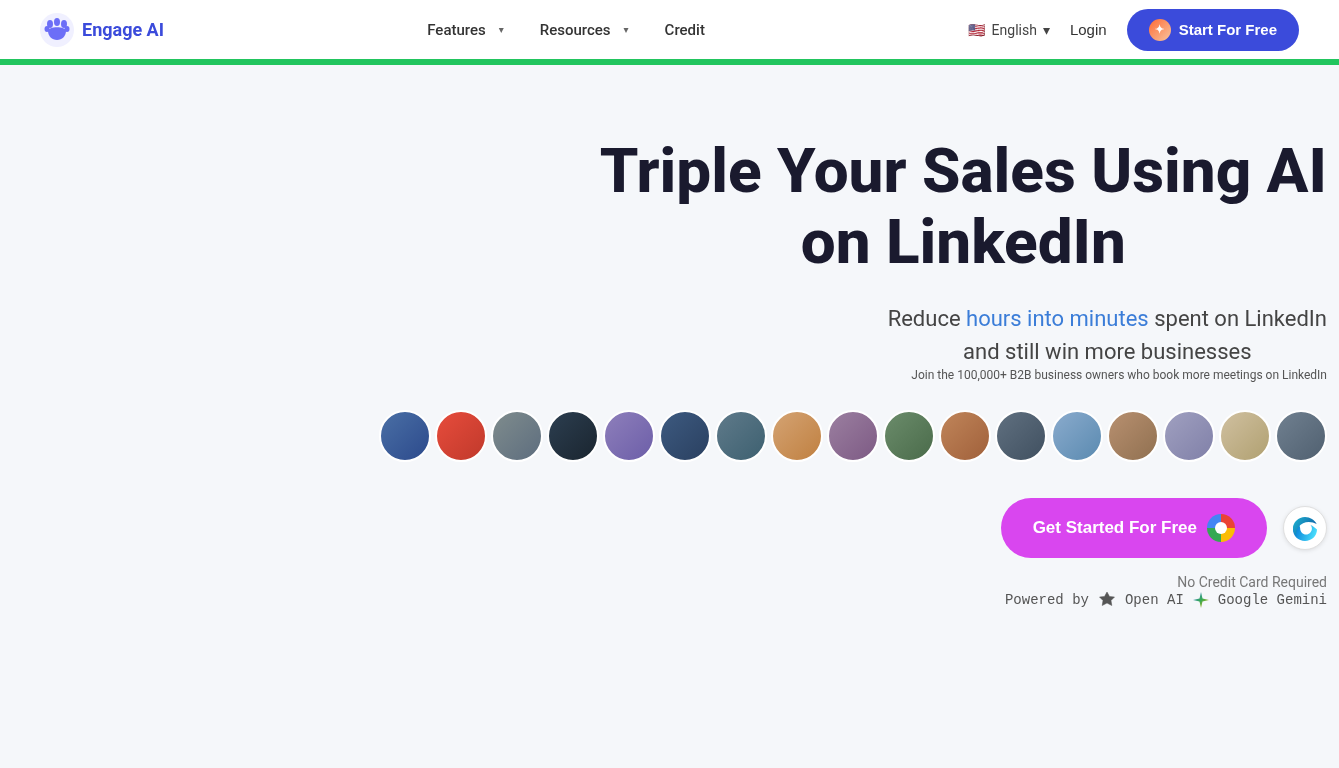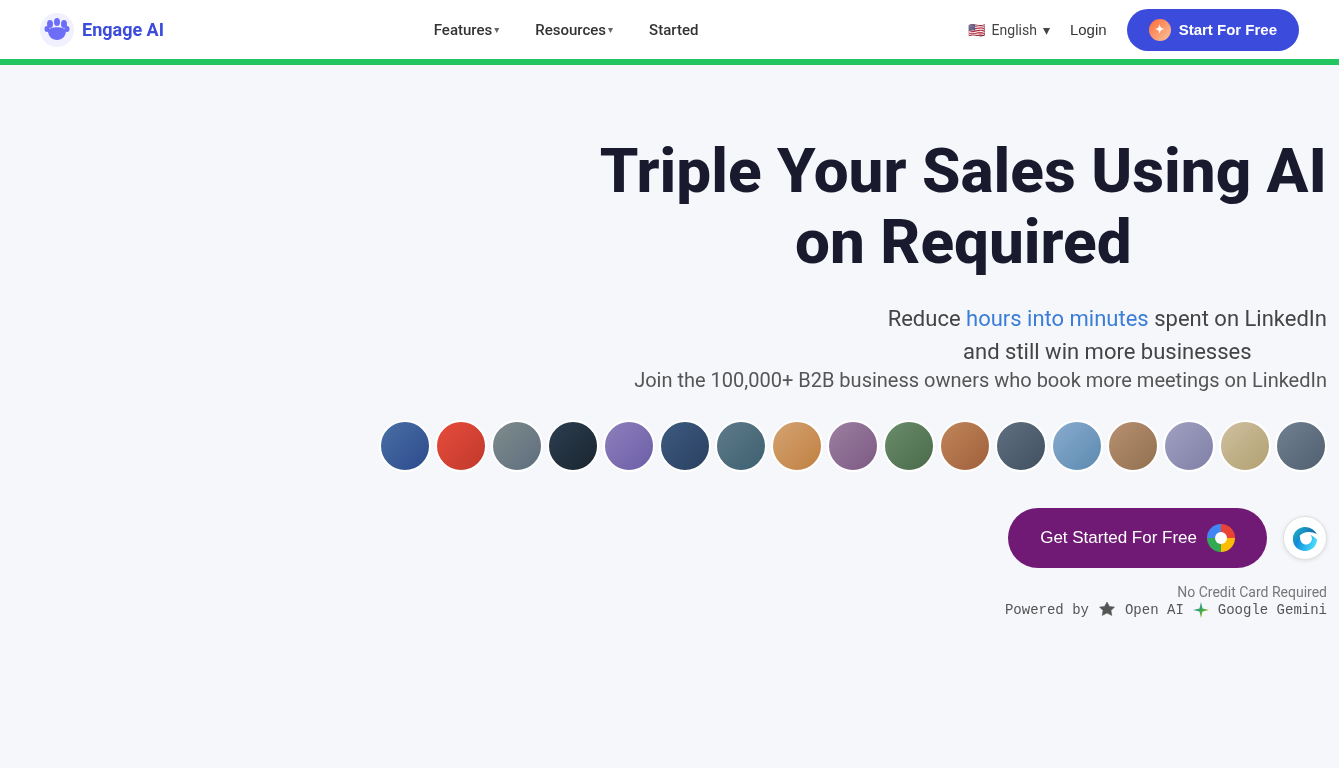--- a/index.html
+++ b/index.html
@@ -36,21 +36,21 @@
       color: #3b4bdb;
     }
     .nav-center {
       display: flex;
       align-items: center;
       gap: 36px;
     }
     .nav-item {
       display: flex;
       align-items: center;
-      gap: 2px;
+      gap: 13px;
       font-size: 15px;
       color: #333;
       cursor: pointer;
       font-weight: 500;
     }
     .chevron {
       font-size: 10px;
       color: #666;
     }
     .nav-right {
@@ -119,21 +119,21 @@
       font-size: 22px;
       color: #444;
       line-height: 1.5;
       max-width: 680px;
       font-weight: 400;
     }
     .hero-subtitle .highlight {
       color: #3b7dd8;
     }
     .hero-join {
-      font-size: 20px;
+      font-size: 12px;
       color: #555;
       margin-bottom: 28px;
     }
 
     
     .avatars-row {
       display: flex;
       align-items: center;
       gap: 4px;
       margin-bottom: 36px;
@@ -171,27 +171,27 @@
     .av17 { background: linear-gradient(135deg, #708090, #506070); }
 
     
     .cta-row {
       display: flex;
       align-items: center;
       gap: 16px;
       margin-bottom: 16px;
     }
     .get-started-btn {
-      background: #701a75;
+      background: #d946ef;
       color: #fff;
       border: none;
       border-radius: 30px;
       padding: 16px 32px;
       font-size: 17px;
-      font-weight: 400;
+      font-weight: 700;
       cursor: pointer;
       display: flex;
       align-items: center;
       gap: 10px;
     }
     .chrome-icon {
       width: 28px;
       height: 28px;
       border-radius: 50%;
       background: conic-gradient(#ea4335 0deg 90deg, #fbbc04 90deg 180deg, #34a853 180deg 270deg, #4285f4 270deg 360deg);
@@ -253,21 +253,21 @@
   <div class="nav-center">
     <div class="nav-item">
       <span>Features</span>
       <span class="chevron">▾</span>
     </div>
     <div class="nav-item">
       <span>Resources</span>
       <span class="chevron">▾</span>
     </div>
     <div class="nav-item">
-      <span>Started</span>
+      <span>Credit</span>
     </div>
   </div>
 
   <div class="nav-right">
     <div class="lang-selector">
       <span>🇺🇸</span>
       <span>English</span>
       <span>▾</span>
     </div>
     <button class="login-btn">Login</button>
@@ -275,21 +275,21 @@
       <div class="btn-icon-circle">✦</div>
       <span>Start For Free</span>
     </button>
   </div>
 </nav>
 
 <section class="hero">
 
   <h1 class="hero-title">
     <span>Triple Your Sales Using AI</span><br>
-    <span>on Required</span>
+    <span>on LinkedIn</span>
   </h1>
 
   <p class="hero-subtitle">
     Reduce <span class="highlight">hours into minutes</span> spent on LinkedIn<br>
     <span>and still win more businesses</span>
   </p>
 
   <p class="hero-join">Join the 100,000+ B2B business owners who book more meetings on LinkedIn</p>
 
   <div class="avatars-row">

